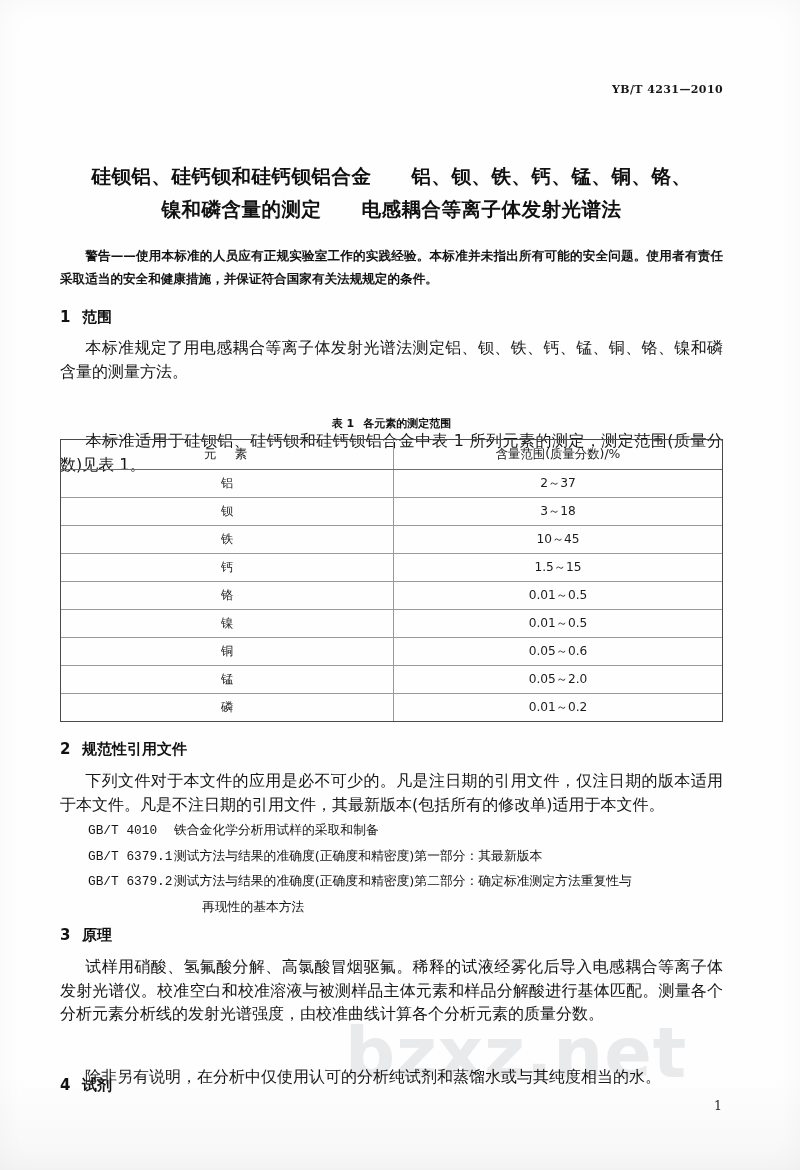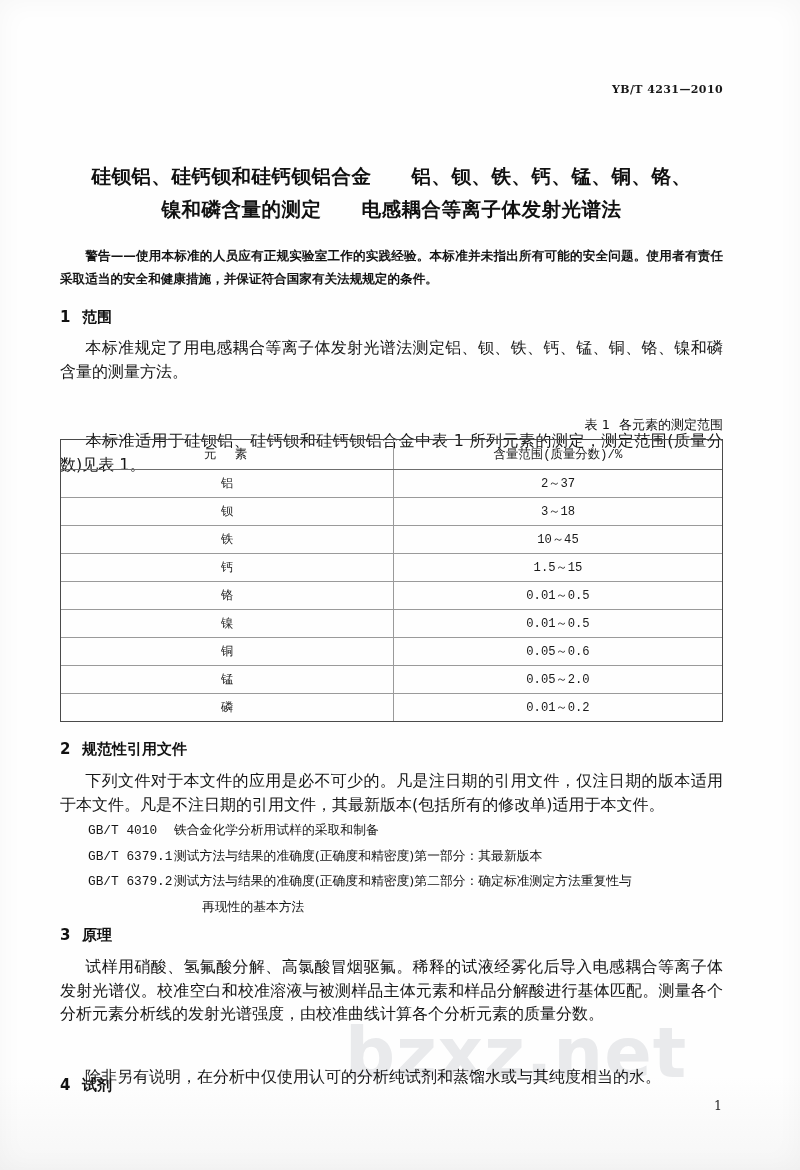--- a/index.html
+++ b/index.html
@@ -114,35 +114,34 @@
     color: #161616;
   }
   .para .ind { display: inline-block; width: 25px; }
 
   
   .tbl-caption {
     position: absolute;
     left: 0;
     top: 416px;
     width: 663px;
-    text-align: right;
-    font-size: 13px;
-    font-weight: normal;
+    text-align: center;
+    font-size: 11px;
+    font-weight: bold;
     color: #111;
   }
   .tbl-caption .sp { display: inline-block; width: 9px; }
 
   table.meas {
     position: absolute;
     left: 0;
     top: 439px;
     width: 663px;
     border-collapse: collapse;
     table-layout: fixed;
-    font-family: Liberation Mono, monospace;
   }
   table.meas td {
     border: 1px solid #8d8d8d;
     height: 27px;
     text-align: center;
     vertical-align: middle;
     font-size: 12.2px;
     color: #1a1a1a;
     padding: 0;
   }

